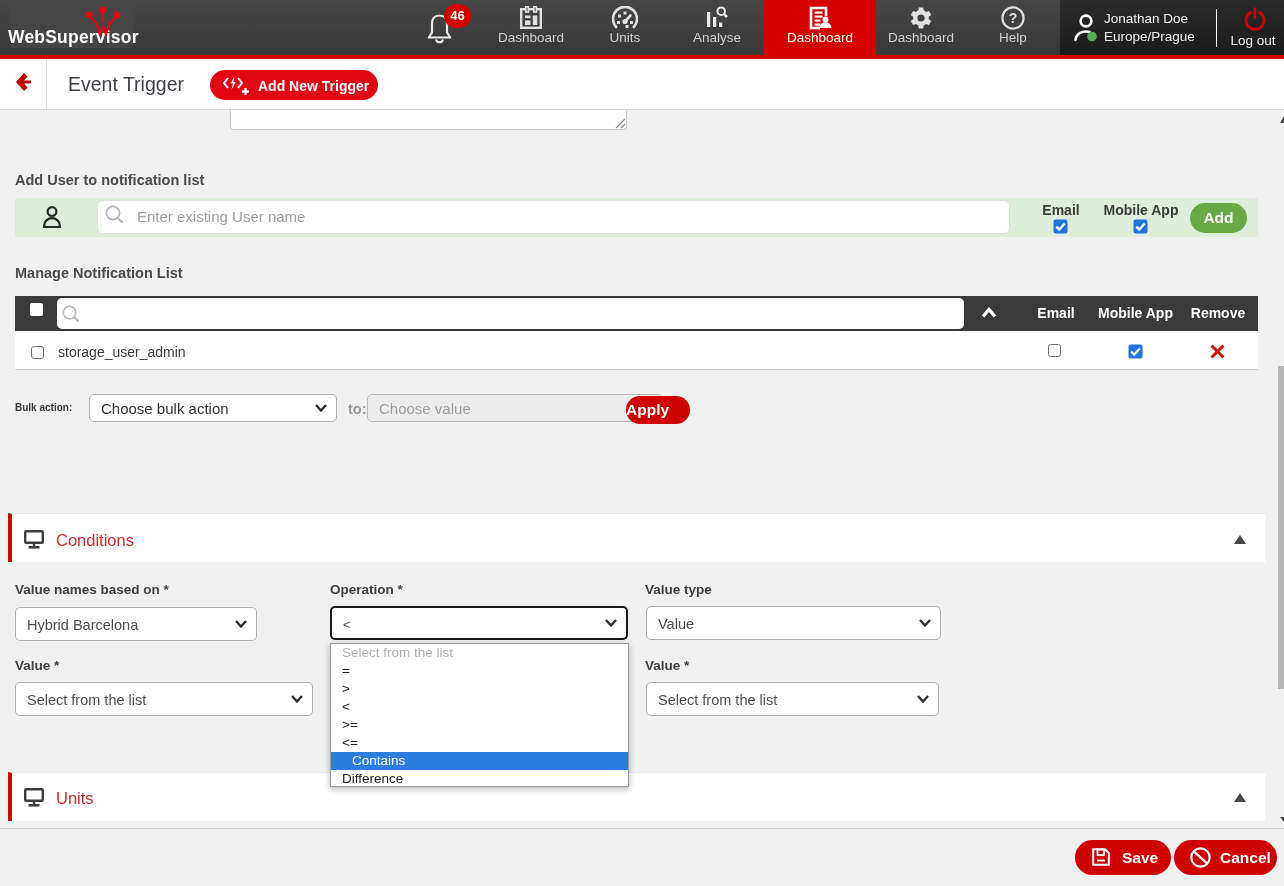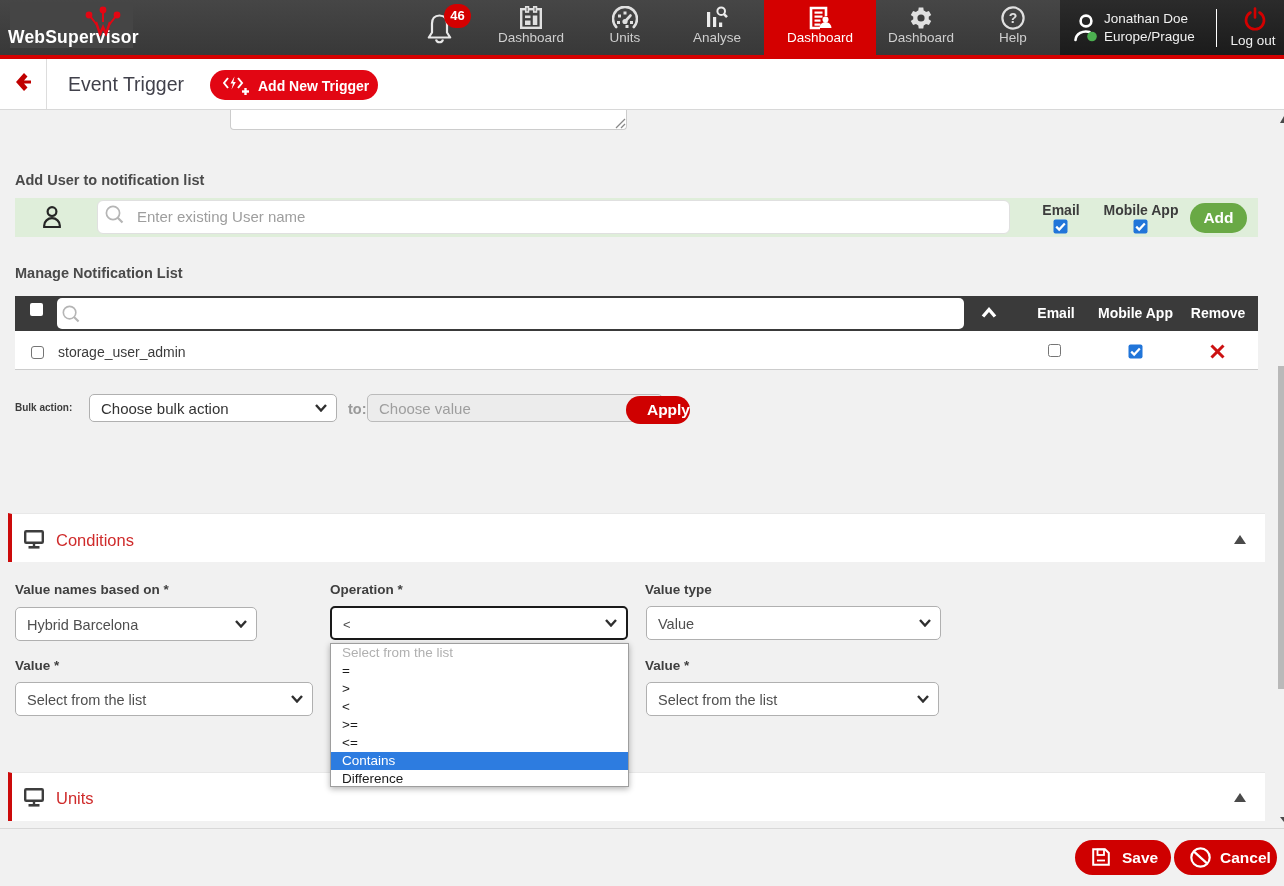--- a/index.html
+++ b/index.html
@@ -258,21 +258,21 @@
         <path d="M1 1 L6 6.5 L11 1" fill="none" stroke="#2f2f2f" stroke-width="2.4"></path>
       </svg>
     </div>
   <div class="abs" style="left:348px; top:401px; font-size:14.5px; font-weight:bold; color:#9a9a9a;">to:</div>
   <div class="abs fselect" style="left:367px; top:394px; width:296px; height:28px; font-size:15px; color:#9e9e9e; background:#ececec; border-color:#bbb;">
       <span class="txt" style="top:5px;">Choose value</span>
       <svg class="chev" viewBox="0 0 12 8">
         <path d="M1 1 L6 6.5 L11 1" fill="none" stroke="#8a8a8a" stroke-width="2.4"></path>
       </svg>
     </div>
-  <div class="abs rbtn" style="left:626px; top:396px; height:28px; width:64px; border-radius:14px; text-align:right; line-height:27px; font-size:15.5px;">Apply</div>
+  <div class="abs rbtn" style="left:626px; top:396px; height:28px; width:64px; border-radius:14px; text-align:left; line-height:27px; font-size:15.5px;">Apply</div>
 
   <div class="sectbar" style="top:513px;"></div>
   <svg class="abs" style="left:24px; top:530px;" width="20" height="19" viewBox="0 0 20 19">
     <rect x="1.2" y="1.2" width="17.6" height="11.6" rx="1" fill="none" stroke="#3d3d3d" stroke-width="2.4"></rect>
     <line x1="10" y1="12.8" x2="10" y2="16" stroke="#3d3d3d" stroke-width="2.4"></line>
     <line x1="4.5" y1="17.3" x2="15.5" y2="17.3" stroke="#3d3d3d" stroke-width="2.6"></line>
   </svg>
   <div class="abs secttitle" style="left:56px; top:531px;">Conditions</div>
   <svg class="abs" style="left:1234px; top:535px;" width="12" height="9" viewBox="0 0 12 9">
     <path d="M6 0 L12 9 L0 9 Z" fill="#4a4a4a"></path>
@@ -326,21 +326,21 @@
     <path d="M6 0 L12 9 L0 9 Z" fill="#4a4a4a"></path>
   </svg>
 
   <div class="abs" id="ddpanel" style="left:330px; top:643px; width:299px; height:144px; background:#fff; border:1px solid #9e9e9e; box-shadow:0 2px 6px rgba(0,0,0,.3); font-size:13.5px; color:#1b1b1b;">
     <div style="height:18px; padding-left:11px; color:#b0b0b0; line-height:18px;">Select from the list</div>
     <div style="height:18px; padding-left:11px; line-height:18px;">=</div>
     <div style="height:18px; padding-left:11px; line-height:18px;">&gt;</div>
     <div style="height:18px; padding-left:11px; line-height:18px;">&lt;</div>
     <div style="height:18px; padding-left:11px; line-height:18px;">&gt;=</div>
     <div style="height:18px; padding-left:11px; line-height:18px;">&lt;=</div>
-    <div style="height:18px; padding-left:11px; line-height:18px; background:#2d7ce0; color:#fff;">Contains</div>
+    <div style="height:18px; padding-left:21px; line-height:18px; background:#2d7ce0; color:#fff;">Contains</div>
     <div style="height:18px; padding-left:11px; line-height:18px;">Difference</div>
   </div>
 
   <div class="abs" style="left:0; top:828px; width:1284px; height:1px; background:#d8d8d8;"></div>
   <div class="rbtn" style="left:1075px; width:96px;">
     <svg style="position:absolute; left:17px; top:8px;" width="18" height="18" viewBox="0 0 18 18">
       <path d="M1.2 1.2 L13 1.2 L16.8 5 L16.8 16.8 L1.2 16.8 Z" fill="none" stroke="#fff" stroke-width="2"></path>
       <rect x="5.5" y="1.5" width="6.5" height="5.5" fill="none" stroke="#fff" stroke-width="1.8"></rect>
       <line x1="5" y1="12.5" x2="13" y2="12.5" stroke="#fff" stroke-width="1.8"></line>
     </svg>

